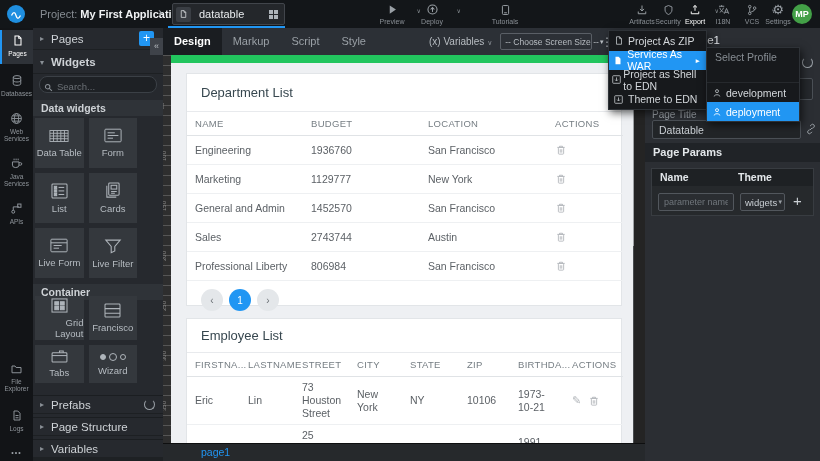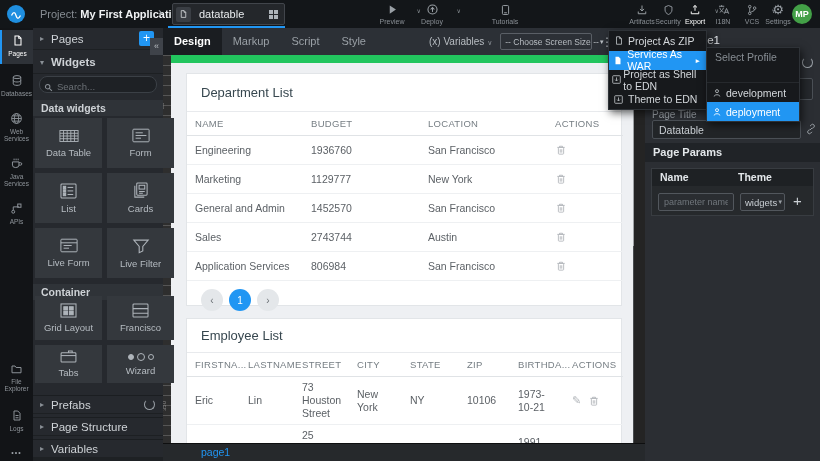--- a/index.html
+++ b/index.html
@@ -47,21 +47,21 @@
   #pages-add { position:absolute; right:9px; width:15px; height:15px; background:#2196f3; border-radius:2px;
     color:#fff; font-size:12px; line-height:14px; text-align:center; cursor:pointer; }
   #collapse-handle { position:absolute; left:150px; top:38px; width:13px; height:17px; background:#3f434a;
     color:#b8bdc2; font-size:9px; text-align:center; line-height:16px; z-index:21; cursor:pointer; }
   #lp-search { position:absolute; left:6px; top:48px; width:118px; height:17px; background:#1e2125;
     border:1px solid #3b4046; border-radius:8px; display:flex; align-items:flex-end; }
   #lp-search input { background:transparent; border:none; outline:none; color:#9aa0a6; font-size:9.5px; width:90px; }
   #lp-search input::placeholder { color:#6b7075; }
   .sec-label { position:absolute; left:0; width:130px; height:16px; background:#2f3338; color:#ced2d6;
     font-size:10.5px; font-weight:bold; line-height:16px; padding-left:8px; }
-  .tile-grid { position:absolute; left:2px; width:139px; display:grid; grid-template-columns:1fr 1fr; gap:5px; }
+  .tile-grid { position:absolute; left:2px; width:102px; display:grid; grid-template-columns:1fr 1fr; gap:5px; }
   .tile { background:#34383d; display:flex; flex-direction:column; align-items:center; justify-content:center;
     gap:4px; color:#aeb4ba; cursor:grab; }
   .tile .tlabel { font-size:9.5px; color:#b6bcc2; }
   .wiz-dots { display:flex; gap:3px; align-items:center; }
   .wiz-dots i { width:6px; height:6px; border-radius:50%; border:1px solid #aeb4ba; }
   .wiz-dots i.f { background:#aeb4ba; }
   .ring { width:11px; height:11px; border:1.5px solid #9aa0a6; border-radius:50%; border-top-color:transparent; }
   #lp-fill { position:absolute; left:0; top:429px; width:130px; height:4px; background:#1e2124; }
 
   
@@ -595,21 +595,21 @@
                     <svg width="12" height="12" viewBox="0 0 16 16" stroke="currentColor" fill="none" stroke-width="1.2">
                       <path d="M3 4.5 h10"></path>
                       <path d="M6 4.5 V3 h4 v1.5"></path>
                       <rect x="4.5" y="4.5" width="7" height="9" rx="1"></rect>
                       <path d="M7 7 v4.5 M9 7 v4.5"></path>
                     </svg>
                   </span>
                 </td>
             </tr>
             <tr style="height:29px;">
-              <td>Application Services</td>
+              <td>Professional Liberty</td>
               <td>806984</td>
               <td>San Francisco</td>
               <td>
                   <span class="acticons">
                     <svg width="12" height="12" viewBox="0 0 16 16" stroke="currentColor" fill="none" stroke-width="1.2">
                       <path d="M3 4.5 h10"></path>
                       <path d="M6 4.5 V3 h4 v1.5"></path>
                       <rect x="4.5" y="4.5" width="7" height="9" rx="1"></rect>
                       <path d="M7 7 v4.5 M9 7 v4.5"></path>
                     </svg>

